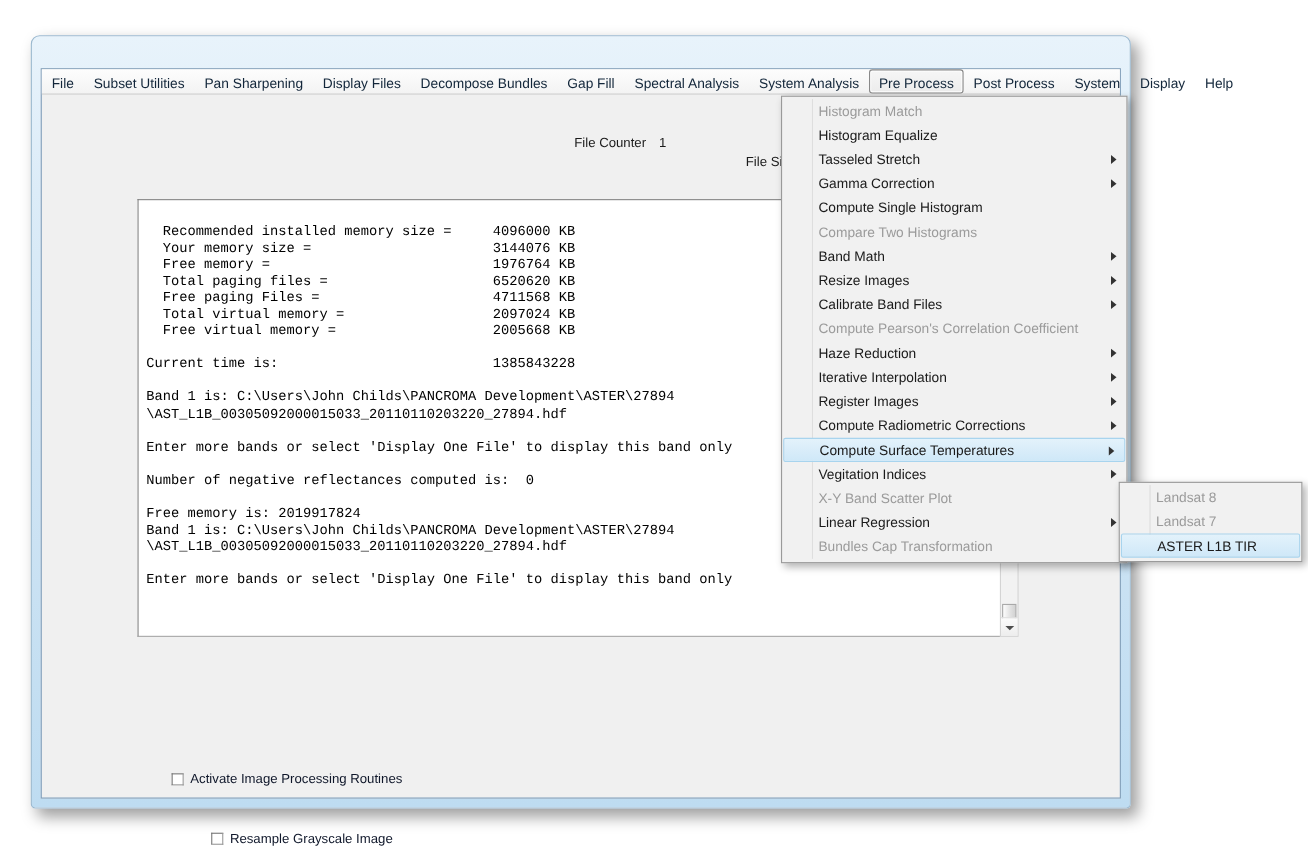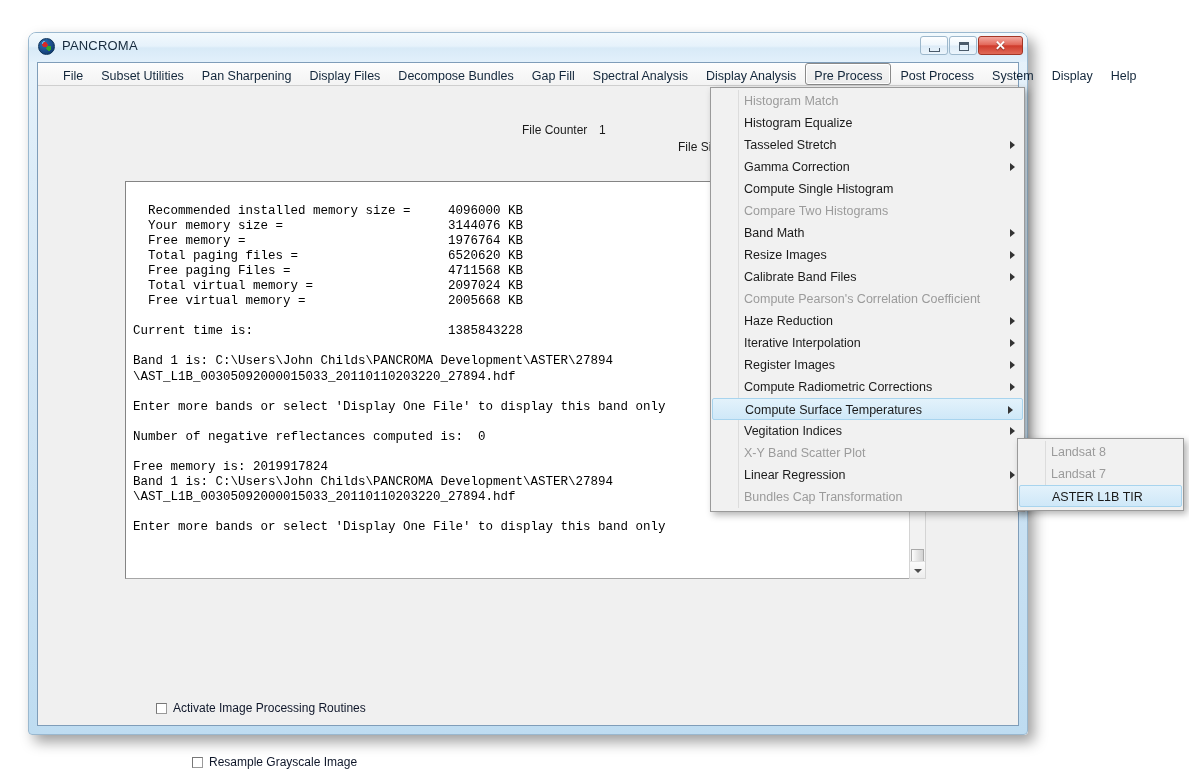--- a/index.html
+++ b/index.html
@@ -126,21 +126,21 @@
   }
 
   
   .menubar {
     position: relative;
     height: 22px;
     background: linear-gradient(to bottom, #fdfdfd 0%, #f3f3f3 100%);
     border-bottom: 1px solid #cfcfcf;
     display: flex;
     align-items: stretch;
-    padding-left: 16px;
+    padding-left: 0;
     font-size: 12.5px;
     color: #12263a;
   }
   .menubar .mitem {
     padding: 2px 8px 0 8px;
     line-height: 20px;
     white-space: nowrap;
     cursor: default;
     box-sizing: border-box;
     border: 1px solid transparent;
@@ -336,41 +336,32 @@
   }
   .submenu .mrow { padding-right: 8px; }
 </style>
 </head>
 <body>
 
 <div id="root">
 
   <div class="window">
 
-    <div class="titlebar">
-      <div class="app-icon"></div>
-      <div class="title-text">PANCROMA</div>
-      <div class="caption-buttons">
-        <div class="cap-btn min"></div>
-        <div class="cap-btn max"></div>
-        <div class="cap-btn close">✕</div>
-      </div>
-    </div>
 
     <div class="client">
 
       <div class="menubar" id="menubar">
           <div class="mitem">File</div>
           <div class="mitem">Subset Utilities</div>
           <div class="mitem">Pan Sharpening</div>
           <div class="mitem">Display Files</div>
           <div class="mitem">Decompose Bundles</div>
           <div class="mitem">Gap Fill</div>
           <div class="mitem">Spectral Analysis</div>
-          <div class="mitem">Display Analysis</div>
+          <div class="mitem">System Analysis</div>
           <div class="mitem active">Pre Process</div>
           <div class="mitem">Post Process</div>
           <div class="mitem">System</div>
           <div class="mitem">Display</div>
           <div class="mitem">Help</div>
         </div>
 
       <div class="lbl" id="lbl-file-counter">File Counter</div>
       <div class="lbl" id="lbl-file-counter-val">1</div>
       <div class="lbl" id="lbl-info">Info</div>

